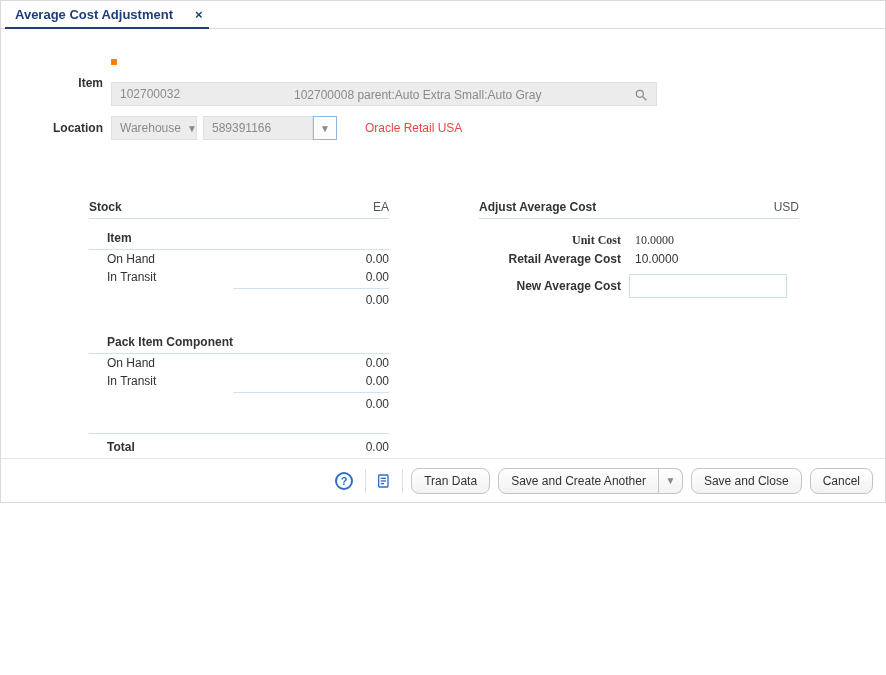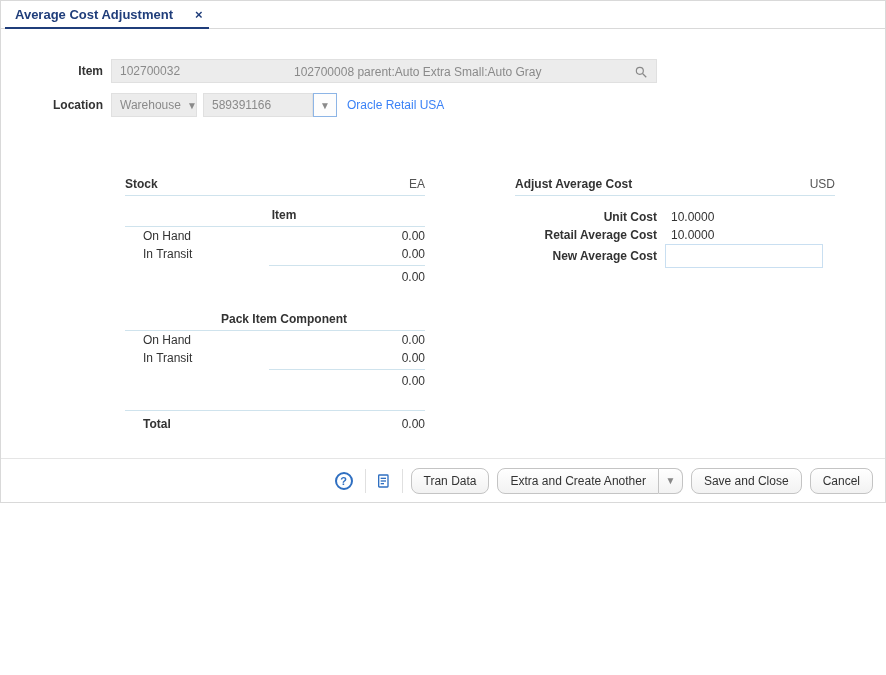--- a/index.html
+++ b/index.html
@@ -88,20 +88,21 @@
     position: absolute;
     top: 0;
     left: 0;
     width: 6px;
     height: 6px;
     background: #ff7d00;
   }
   .item-input {
     width: 546px;
     position: relative;
+    margin-top: 23px;
   }
   .item-id {
     color: #8a8a8a;
   }
   .item-desc {
     position: absolute;
     left: 182px;
     top: 0;
     height: 24px;
     display: flex;
@@ -143,34 +144,33 @@
     display: flex;
     align-items: center;
     justify-content: center;
     margin-left: 0;
   }
   .loc-lov .caret {
     font-size: 10px;
     color: #8a8a8a;
   }
   .loc-name {
-    margin-left: 10px;
-    color: #3b82f6;
+    margin-left: 28px;
+    color: #ef4444;
   }
 
   
   .cols {
     display: flex;
     margin-top: 50px;
     justify-content: flex-start;
   }
   .col-stock {
     width: 300px;
-    margin-left: 98px;
-    text-align: center;
+    margin-left: 62px;
   }
   .col-adjust {
     width: 320px;
     margin-left: 90px;
   }
   .panel-header {
     display: flex;
     justify-content: space-between;
     align-items: baseline;
     font-weight: bold;
@@ -210,23 +210,23 @@
     border-top: 1px solid #cfe3ed;
     padding: 6px 0 2px 18px;
     margin-top: 22px;
     font-weight: bold;
   }
   .total-row .v { font-weight: normal; }
 
   .adj-row {
     display: flex;
     align-items: center;
-    margin-top: 2px;
-  }
-  .adj-row.first { margin-top: 14px; }
+    margin-top: 8px;
+  }
+  .adj-row.first { margin-top: 14px; font-family: Liberation Serif, serif; }
   .adj-label {
     flex: 0 0 150px;
     text-align: right;
     font-weight: bold;
     padding-right: 8px;
   }
   .adj-val {
     flex: 0 0 auto;
     padding-left: 6px;
   }
@@ -431,21 +431,21 @@
           <line x1="7" y1="12" x2="15" y2="12"></line>
           <line x1="7" y1="16" x2="12" y2="16"></line>
         </svg>
     </div>
     <div class="vdiv"></div>
     <button class="btn">
       <span>Tran Data</span>
     </button>
     <div class="btn-group">
       <button class="btn">
-        <span>Extra and Create Another</span>
+        <span>Save and Create Another</span>
       </button>
       <button class="btn caret-btn">
         <span class="caret">▼</span>
       </button>
     </div>
     <button class="btn">
       <span>Save and Close</span>
     </button>
     <button class="btn">
       <span>Cancel</span>

